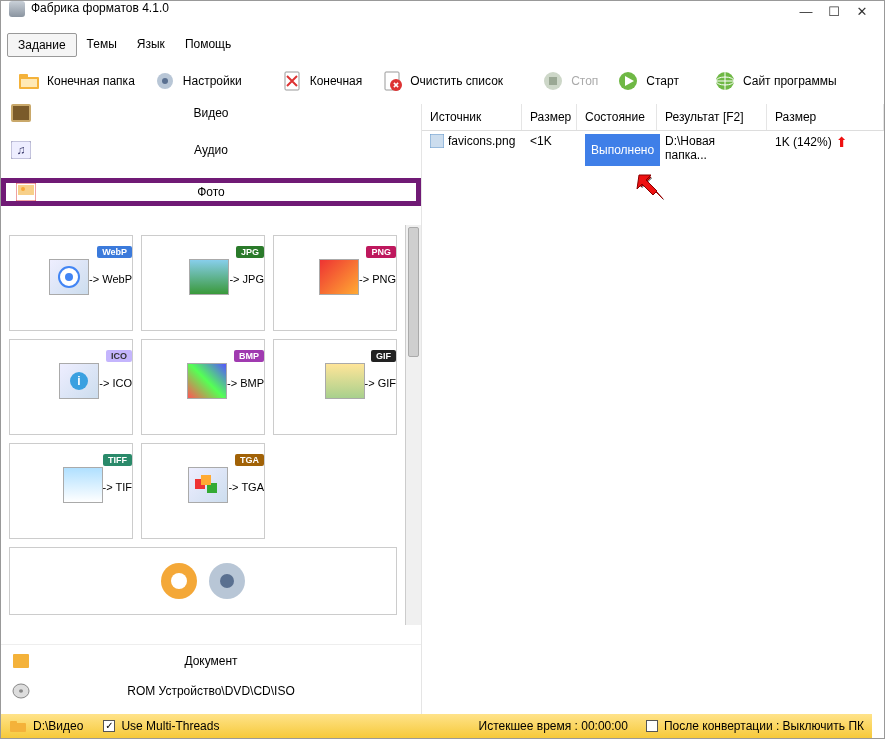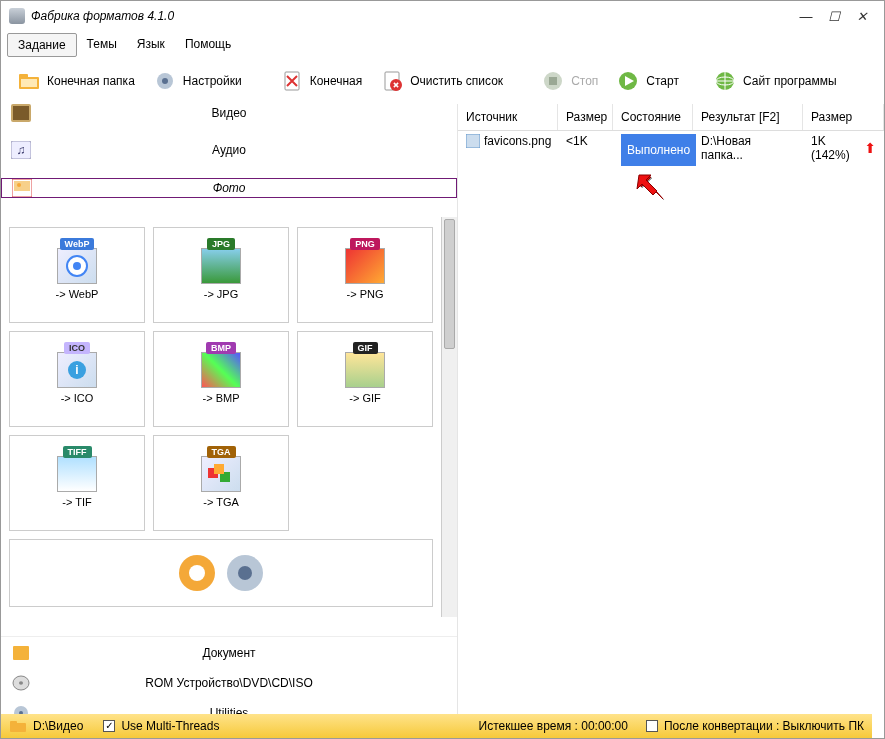--- a/index.html
+++ b/index.html
@@ -1,38 +1,38 @@
 <!DOCTYPE html>
 <html><head>
 <meta charset="utf-8">
 <style>
 * { box-sizing: border-box; margin: 0; padding: 0; font-family: "Segoe UI", Tahoma, sans-serif; font-size: 12px; }
 body { background: #fff; width: 885px; height: 739px; overflow: hidden; position: relative; border: 1px solid #999; }
-.titlebar { display: flex; align-items: center; height: 30px; padding: 0 8px; font-style: italic; }
+.titlebar { display: flex; align-items: flex-start; height: 30px; padding: 0 8px; }
 .titlebar .app-icon { width: 16px; height: 16px; margin-right: 6px; background: linear-gradient(#c9d0d8,#8a94a0); border-radius: 3px; position: relative; }
 .titlebar .title { flex: 1; font-size: 12px; }
 .titlebar .win-btn { width: 28px; height: 20px; display: flex; align-items: center; justify-content: center; font-size: 13px; color: #333; cursor: pointer; }
 .menubar { display: flex; padding: 2px 6px; gap: 0; }
 .menubar .item { padding: 4px 10px; font-size: 12px; cursor: pointer; }
 .menubar .item.active { border: 1px solid #999; border-radius: 2px; background: #f5f5f5; }
 .toolbar { display: flex; align-items: center; padding: 6px 8px; gap: 2px; border-bottom: 1px solid transparent; }
 .tbtn { display: flex; align-items: center; gap: 6px; padding: 4px 8px; cursor: pointer; }
 .tbtn .ico { width: 24px; height: 24px; display: flex; align-items: center; justify-content: center; }
 .tbtn .lbl { font-size: 12px; }
 .tbtn.disabled .lbl { color: #aaa; }
 .main { display: flex; height: calc(100% - 30px - 26px - 44px - 24px); }
-.left { width: 456px; display: flex; flex-direction: column; gap: 19px; }
+.left { width: 420px; display: flex; flex-direction: column; gap: 19px; }
 .cat-row { display: flex; align-items: center; height: 30px; padding: 0 10px; cursor: pointer; }
-.cat-row.selected { border: 1px solid #701a75; background: #fff; font-style: italic; }
+.cat-row.selected { border: 5px solid #701a75; background: #fff; }
 .cat-row .cico { width: 20px; height: 18px; margin-right: 12px; }
 .cat-row .clabel { flex: 1; text-align: center; padding-right: 32px; }
 .photo-grid-wrap { display: flex; flex: 1; }
 .photo-grid { flex: 1; padding: 10px 8px; overflow: hidden; }
 .grid3 { display: grid; grid-template-columns: repeat(3,1fr); gap: 8px; }
-.tile { border: 1px solid #ccc; height: 96px; display: flex; flex-direction: column; align-items: center; justify-content: flex-end; padding-bottom: 22px; cursor: pointer; position: relative; background: #fff; }
+.tile { border: 1px solid #ccc; height: 96px; display: flex; align-items: center; justify-content: flex-end; padding-bottom: 8px; cursor: pointer; position: relative; background: #fff; }
 .tile .badge { position: absolute; top: 10px; font-size: 9px; font-weight: bold; color: #fff; padding: 1px 5px; border-radius: 2px; }
 .tile .thumb { width: 40px; height: 36px; border: 1px solid #aaa; background: linear-gradient(135deg,#eef,#cde); margin-bottom: 4px; display:flex; align-items:center; justify-content:center; }
 .tile .tlabel { font-size: 11px; }
 .allrow { border: 1px solid #ccc; height: 68px; margin-top: 8px; display: flex; align-items: center; justify-content: center; gap: 4px; cursor: pointer; }
 .scroll-pane { width: 16px; background: #f0f0f0; border-left: 1px solid #ccc; position: relative; }
 .scroll-thumb { position: absolute; top: 2px; left: 2px; right: 2px; height: 130px; background: #cfcfcf; border: 1px solid #aaa; border-radius: 2px; }
 .bottom-cats .cat-row { border-top: 1px solid transparent; }
 .bottom-cats { border-top: 1px solid #eee; }
 .right { flex: 1; display: flex; flex-direction: column; border-left: 1px solid #e5e5e5; }
 .cols { display: flex; border-bottom: 1px solid #ddd; }

